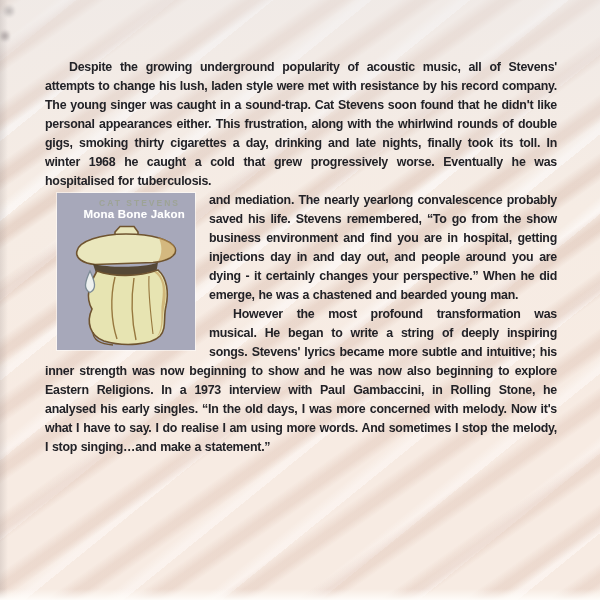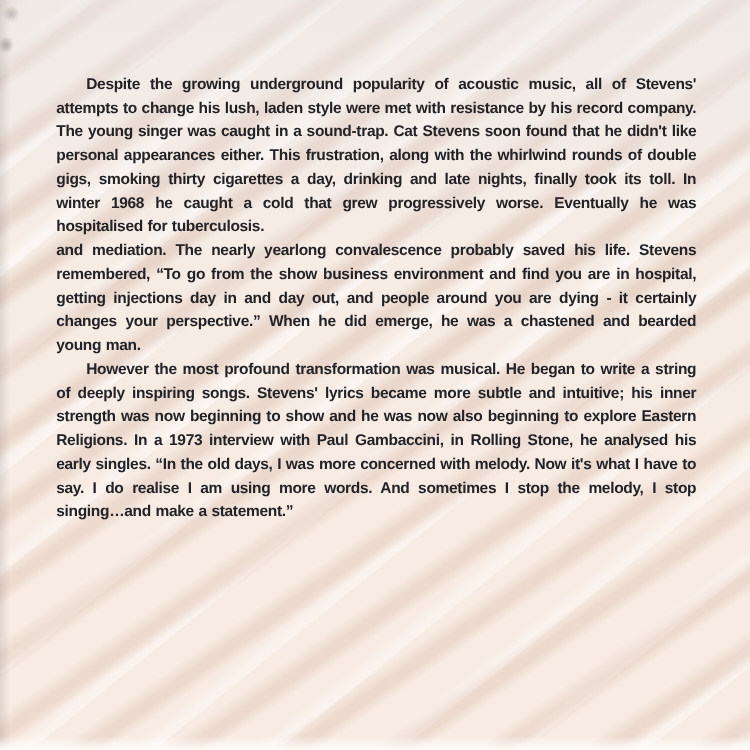--- a/index.html
+++ b/index.html
@@ -99,19 +99,46 @@
   <div class="edge-right"></div>
   <div class="edge-bottom"></div>
   <div class="smudge-a"></div>
   <div class="smudge-b"></div>
 
   <div class="content clearfix">
 
     <p class="para indent">Despite the growing underground popularity of acoustic music, all of Stevens' attempts to change his lush, laden style were met with resistance by his record company. The young singer was caught in a sound-trap. Cat Stevens soon found that he didn't like personal appearances either. This frustration, along with the whirlwind rounds of double gigs, smoking thirty cigarettes a day, drinking and late nights, finally took its toll. In winter 1968 he caught a cold that grew progressively worse. Eventually he was hospitalised for tuberculosis.</p>
 
 
+    <div class="album-cover">
+      <div class="album-artist">CAT STEVENS</div>
+      <div class="album-title">Mona Bone Jakon</div>
+
+      <svg class="bin-svg" viewBox="0 0 126 122">
+
+        <path d="M52,7 L57,1.5 L71,1.5 L75,7 L75,11 L52,11 Z" fill="#e9e6bb" stroke="#6f5430" stroke-width="1.6"></path>
+
+        <path d="M14,26 C16,16 38,9 63,9 C90,9 108,15 112,23 C115,31 104,36 90,37.5 L32,39.5 C20,38.5 12,33 14,26 Z" fill="#eae7bd" stroke="#6f5430" stroke-width="1.6"></path>
+
+        <path d="M95,12 C105,15 111,19 112,23 C114,29 107,34 95,36.5 C100,28 99,18 95,12 Z" fill="#c59a55" opacity="0.6"></path>
+
+        <path d="M30,39 C47,43 80,43 95,37.5 L93,49 C70,54 46,53 33,48 Z" fill="#46371f" opacity="0.85"></path>
+
+        <path d="M34,46 C26,60 22,72 29,84 C23,97 27,111 41,116 C61,122 88,120 97,111 C104,103 100,93 103,81 C106,67 104,53 95,45 C75,52 50,52 34,46 Z" fill="#e7e4b2" stroke="#6f5430" stroke-width="1.6"></path>
+
+        <path d="M52,52 C47,72 48,96 54,114" fill="none" stroke="#97783f" stroke-width="1.4"></path>
+        <path d="M71,53 C68,73 69,97 73,115" fill="none" stroke="#97783f" stroke-width="1.4"></path>
+        <path d="M86,51 C85,69 88,91 90,109" fill="none" stroke="#97783f" stroke-width="1.1"></path>
+
+        <path d="M95,47 C104,57 104,71 101,83 C99,95 101,105 94,112 C101,101 97,89 99,77 C101,63 100,53 91,47 Z" fill="#bd914f" opacity="0.55"></path>
+
+        <path d="M30,107 C30,115 37,119 50,120" fill="none" stroke="#6f5430" stroke-width="1.3"></path>
+
+        <path d="M27,46 C21.5,58 20.5,64 27,67.5 C34,64 32,57 27,46 Z" fill="#eef1ef" stroke="#7d8b96" stroke-width="1.3"></path>
+      </svg>
+    </div>
 
     <p class="para">and mediation. The nearly yearlong convalescence probably saved his life. Stevens remembered, “To go from the show business environment and find you are in hospital, getting injections day in and day out, and people around you are dying - it certainly changes your perspective.” When he did emerge, he was a chastened and bearded young man.</p>
 
     <p class="para indent">However the most profound transformation was musical. He began to write a string of deeply inspiring songs. Stevens' lyrics became more subtle and intuitive; his inner strength was now beginning to show and he was now also beginning to explore Eastern Religions. In a 1973 interview with Paul Gambaccini, in Rolling Stone, he analysed his early singles. “In the old days, I was more concerned with melody. Now it's what I have to say. I do realise I am using more words.  And sometimes I stop the melody, I stop singing…and make a statement.”</p>
 
   </div>
 </div>
 
 </body></html>

